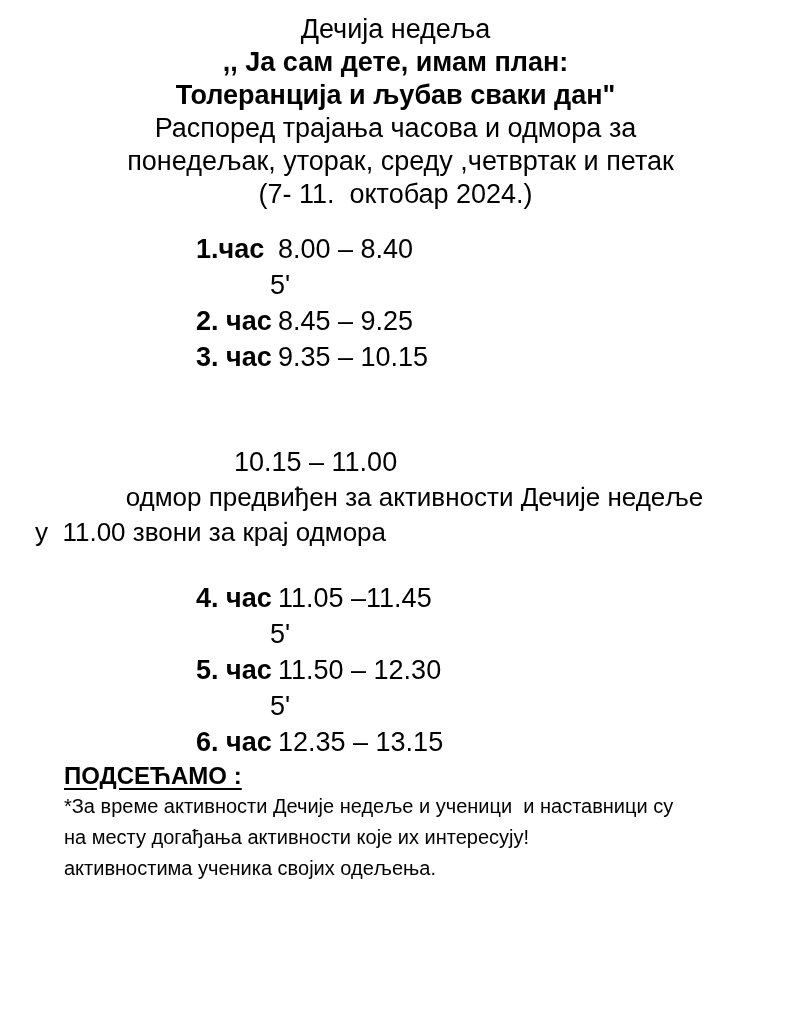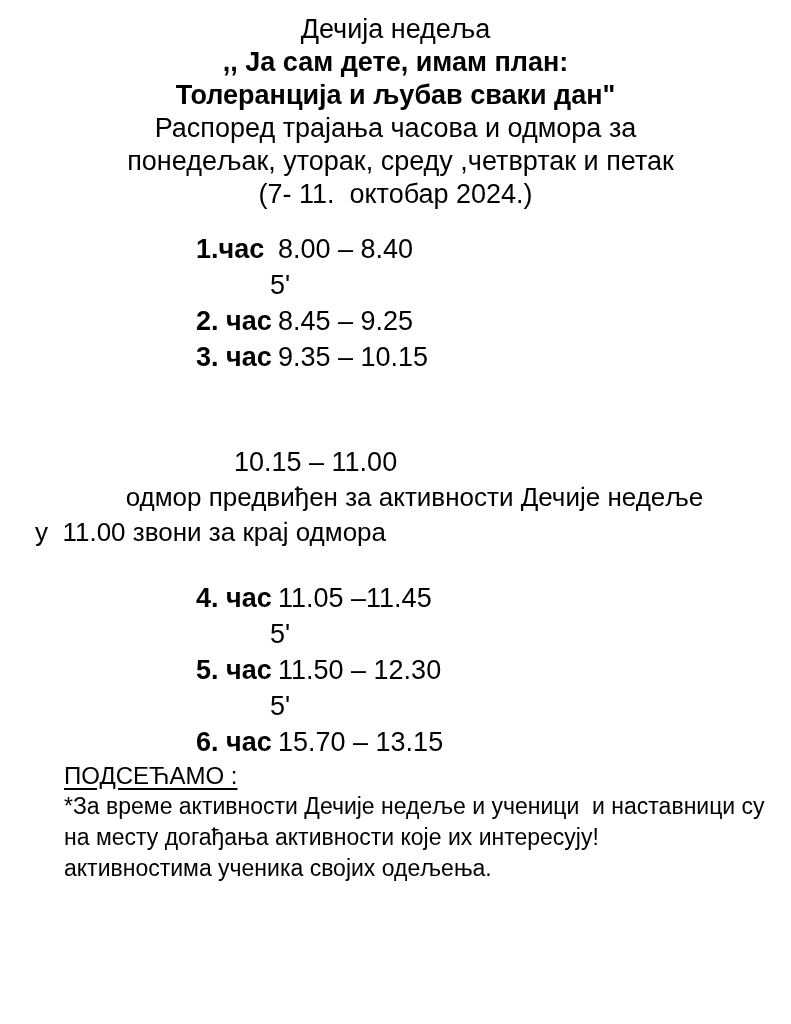--- a/index.html
+++ b/index.html
@@ -58,26 +58,26 @@
 
   
   .reminder {
     position: absolute;
     top: 760px;
     left: 64px;
     width: 715px;
   }
   .rhead {
     font-size: 24px;
-    font-weight: normal;
+    font-weight: bold;
     line-height: 31px;
     text-decoration: underline;
     text-underline-offset: 4px;
   }
-  .rline { font-size: 23px; line-height: 31px; }
+  .rline { font-size: 20px; line-height: 31px; }
 
   
   .signature {
     position: absolute;
     top: 910px;
     left: 405px;
     font-size: 26px;
   }
   .sig-line { line-height: 32px; }
   .sig-name { padding-left: 12px; }
@@ -118,21 +118,21 @@
   <div class="sched sched-afternoon">
     <div class="srow">
       <span class="slabel pre">4. час</span><span class="stime pre">11.05 –11.45</span>
     </div>
     <div class="brow pre">5'</div>
     <div class="srow">
       <span class="slabel pre">5. час</span><span class="stime pre">11.50 – 12.30</span>
     </div>
     <div class="brow pre">5'</div>
     <div class="srow">
-      <span class="slabel pre">6. час</span><span class="stime pre">15.70 – 13.15</span>
+      <span class="slabel pre">6. час</span><span class="stime pre">12.35 – 13.15</span>
     </div>
   </div>
 
   <div class="reminder">
     <div class="rhead pre">ПОДСЕЋАМО :</div>
     <div class="rline pre">*За време активности Дечије недеље и ученици  и наставници су</div>
     <div class="rline pre">на месту догађања активности које их интересују!</div>
     <div class="rline pre">активностима ученика својих одељења.</div>
   </div>
 

